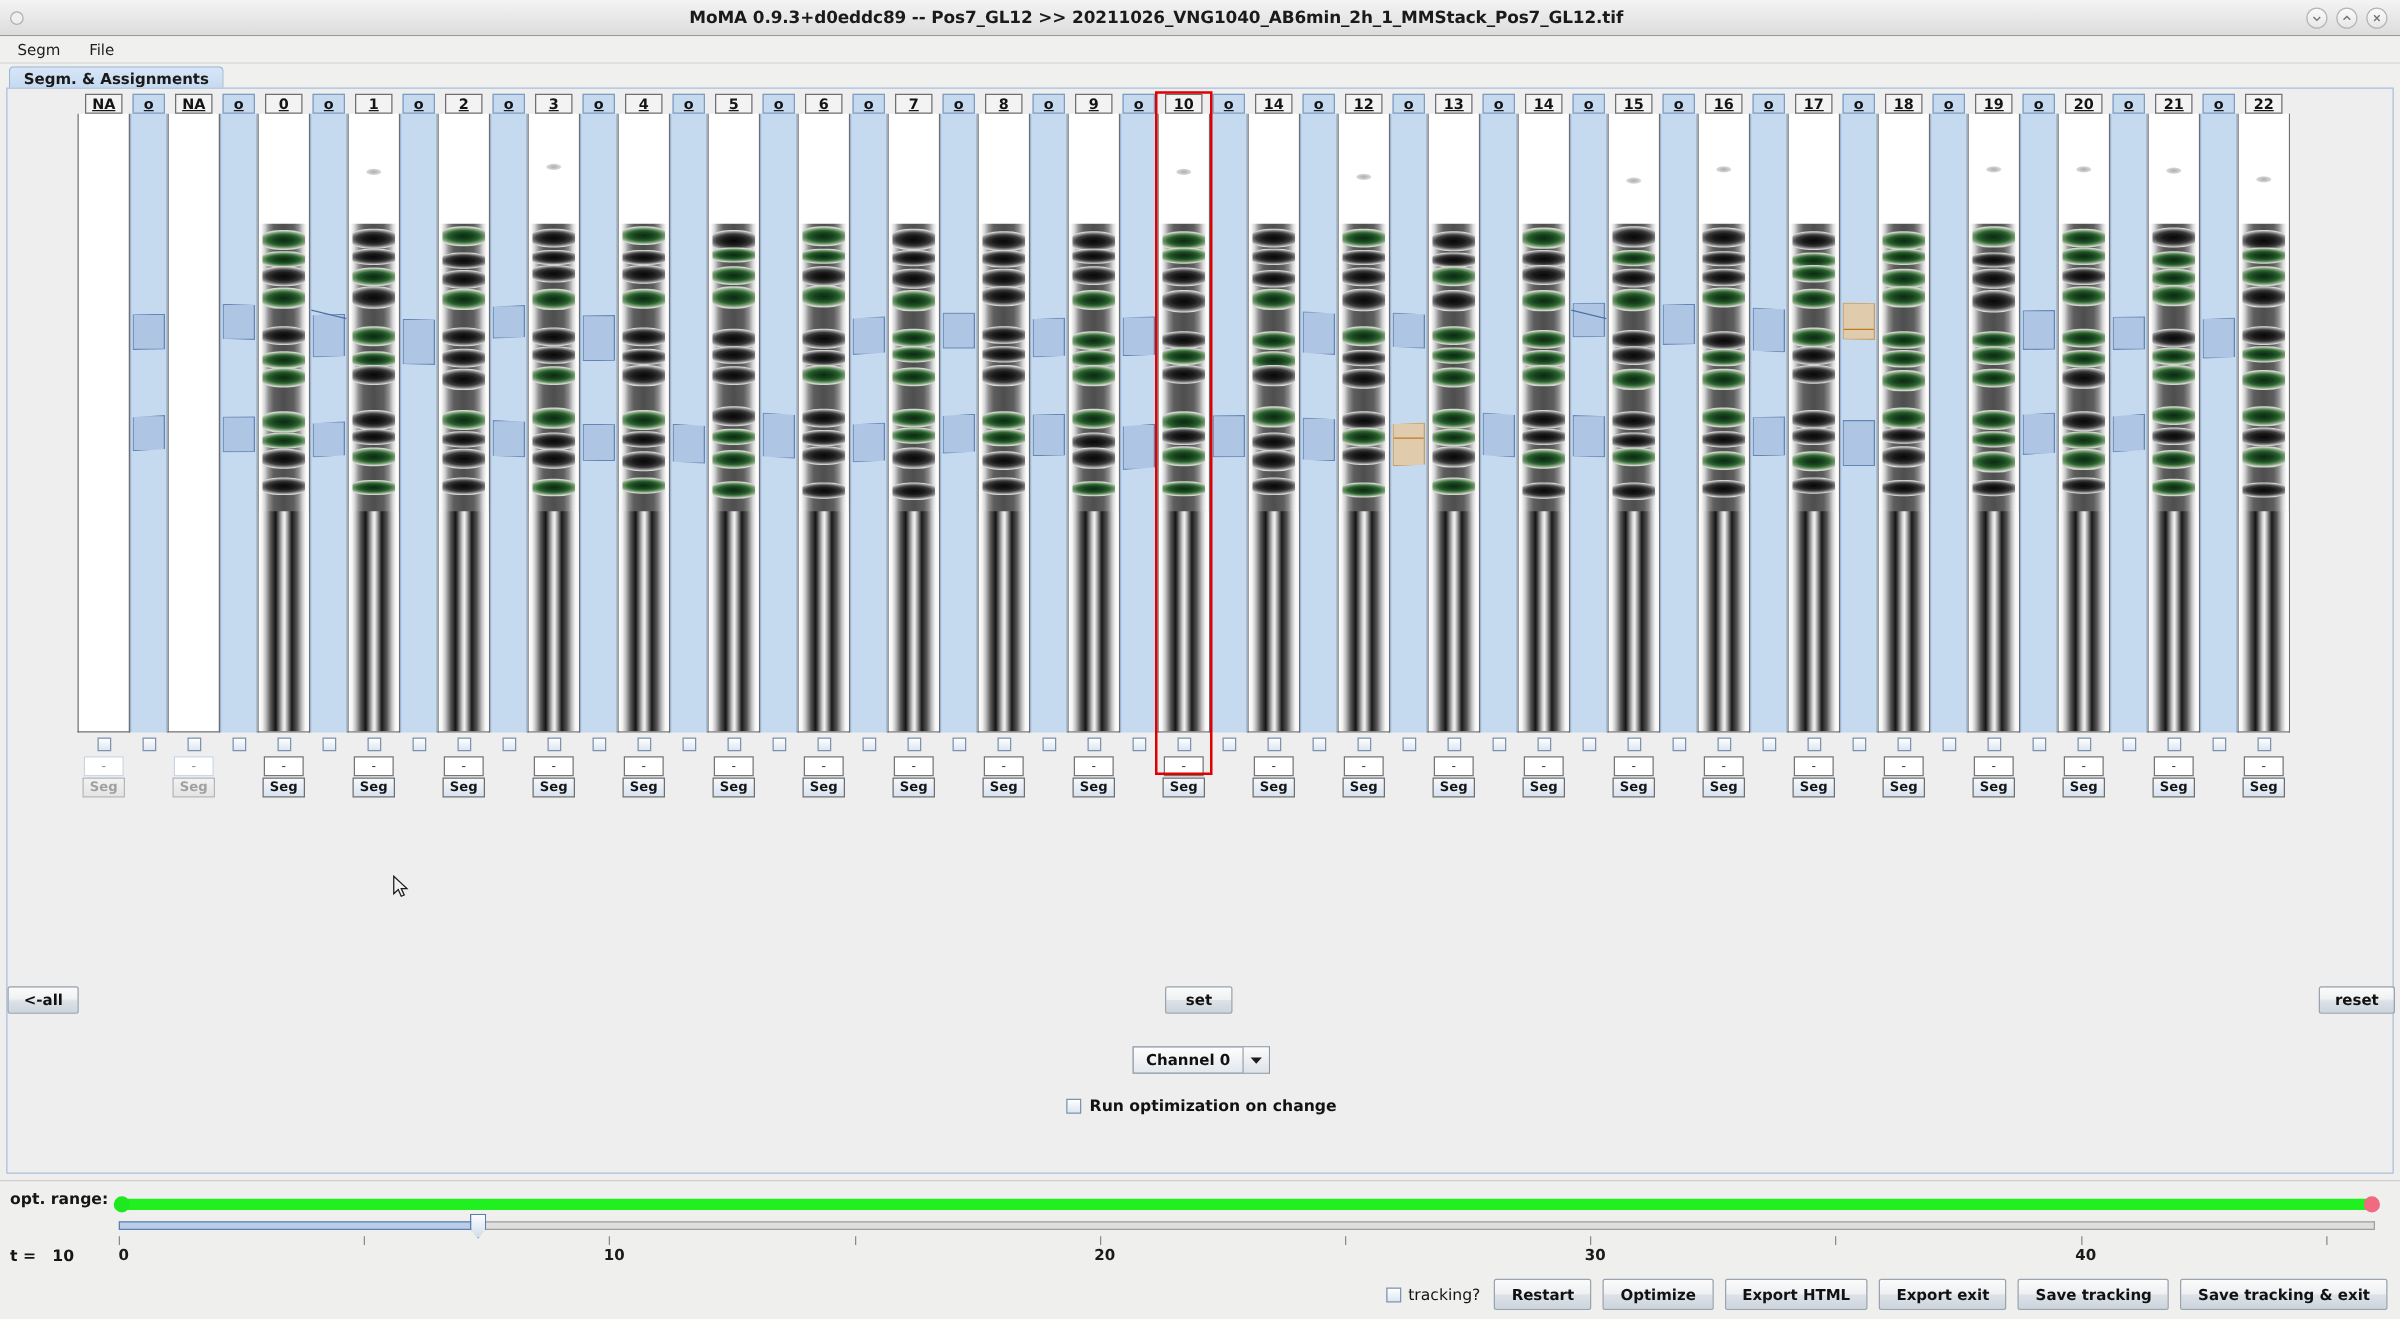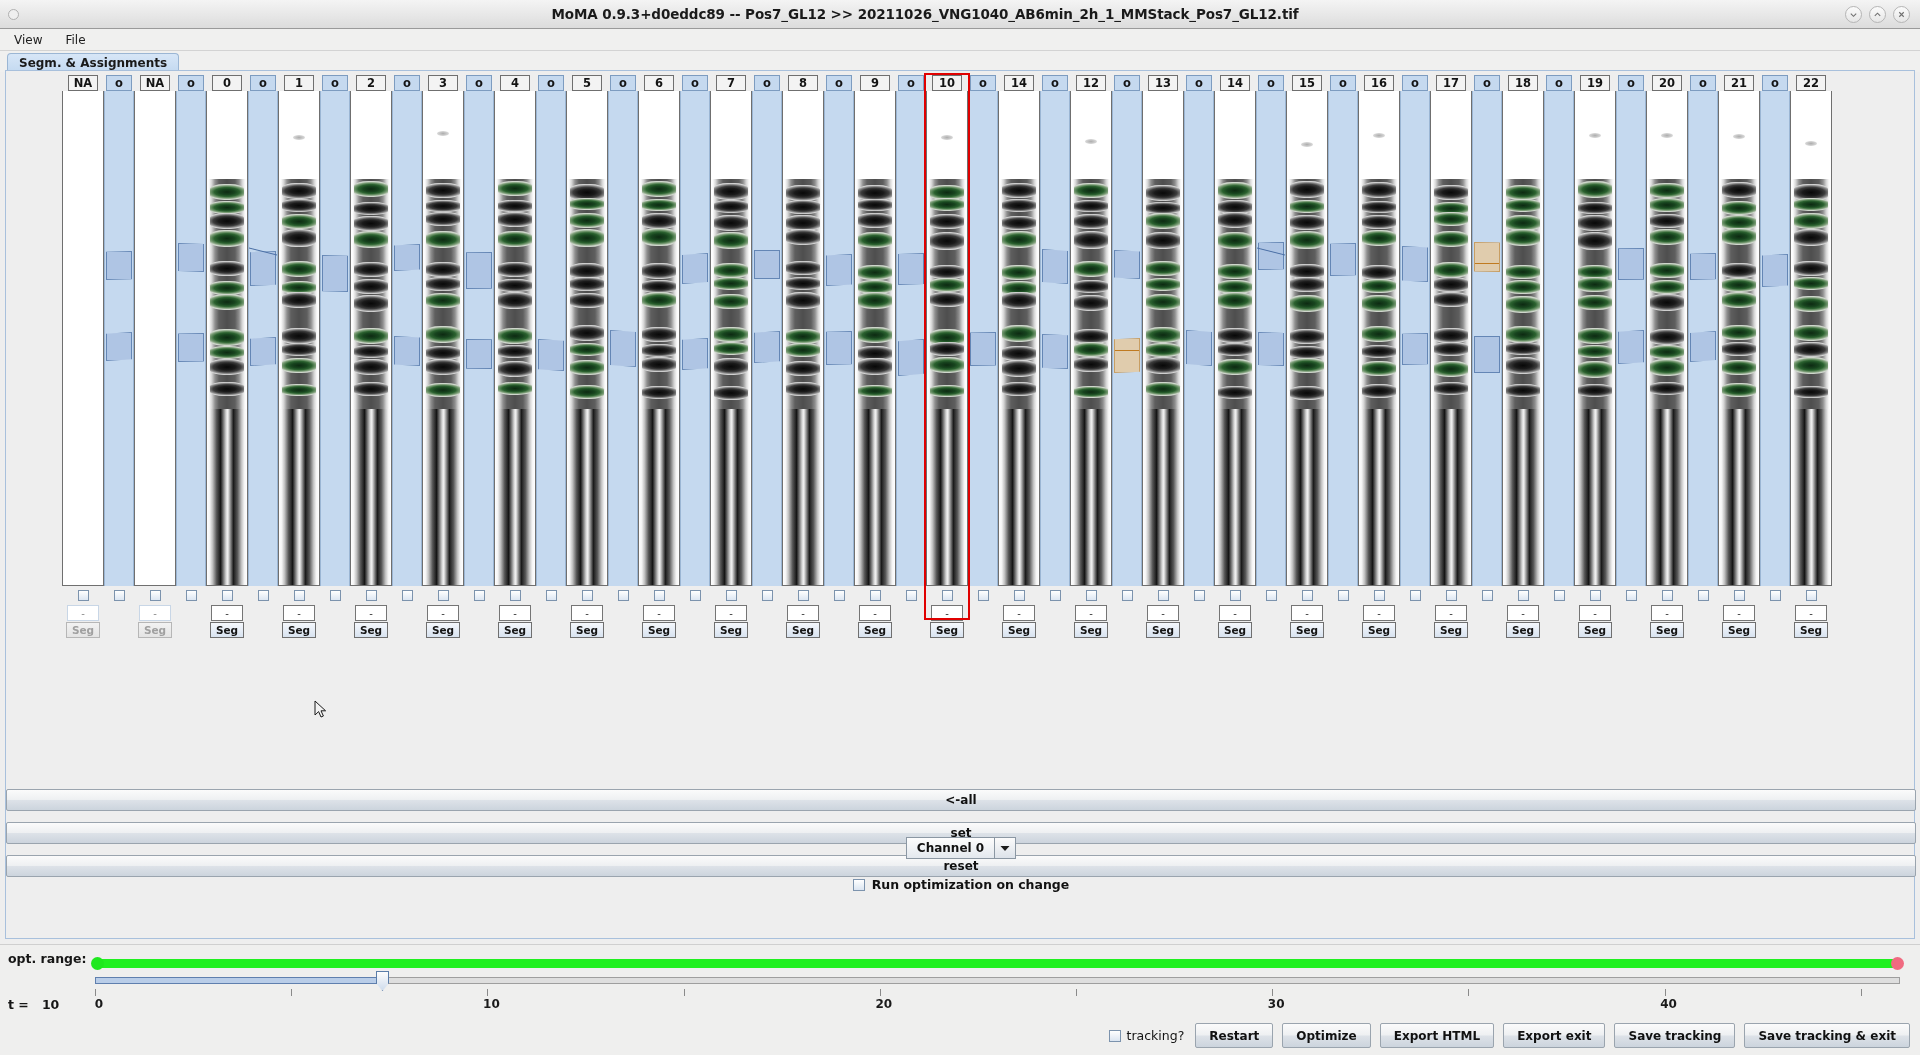--- a/index.html
+++ b/index.html
@@ -85,21 +85,21 @@
   .gl-col { position: relative; display: flex; flex-direction: column; align-items: center; }
 
   
   .hdr {
     height: 16px; min-width: 30px; padding: 0 5px;
     font-size: 11.5px; font-weight: bold; color: #141414;
     display: flex; align-items: center; justify-content: center;
     font-family: "DejaVu Sans", sans-serif;
     background: #f3f3f3;
     border: 1px solid #6f6f6f;
-    position: relative; z-index: 3;
+    position: relative; z-index: 3; text-decoration: underline;
   }
   .hdr.assign {
     background: #c5d9ef; border: 1px solid #7d9cc0; min-width: 26px;
   }
 
   
   .strip {
     width: 42px; height: 495px;
     position: relative; overflow: hidden;
     background: #ffffff;
@@ -171,21 +171,21 @@
     background: linear-gradient(to bottom, #fbfbfb 0%, #eef0f2 48%, #dde2e8 52%, #ccd4dd 100%);
     border: 1px solid #9aa4ae;
     border-radius: 2px;
     font-size: 12px; font-weight: bold; color: #111;
     font-family: "DejaVu Sans", sans-serif;
     display: flex; align-items: center; justify-content: center;
     height: 22px;
   }
   #midbtns {
     position: absolute; left: 0; top: 718px; width: 1910px;
-    display: flex; justify-content: space-between; gap: 11px; flex-direction: column;
+    display: flex; justify-content: space-between; gap: 11px;
   }
   #midbtns .jbtn { min-width: 54px; padding: 0 12px; }
 
   #channelrow {
     position: absolute; left: 0; top: 766px; width: 1910px;
     display: flex; justify-content: center;
   }
   #channel-combo {
     display: flex; height: 22px;
     border: 1px solid #8b97a3;
@@ -307,21 +307,21 @@
     </div>
     <div class="winbtn">
       <svg width="9" height="9" viewBox="0 0 10 10">
           <path d="M2.5 2.5 L7.5 7.5 M7.5 2.5 L2.5 7.5" stroke="#707070" stroke-width="1.2" fill="none"></path>
         </svg>
     </div>
   </div>
 </div>
 
 <div id="menubar">
-  <div class="menuitem">View</div>
+  <div class="menuitem">Segm</div>
   <div class="menuitem">File</div>
 </div>
 
 <div id="tabstrip">
   <div id="tab-seg">Segm. &amp; Assignments</div>
 </div>
 
 <div id="content">
 
   <div id="lanes">

